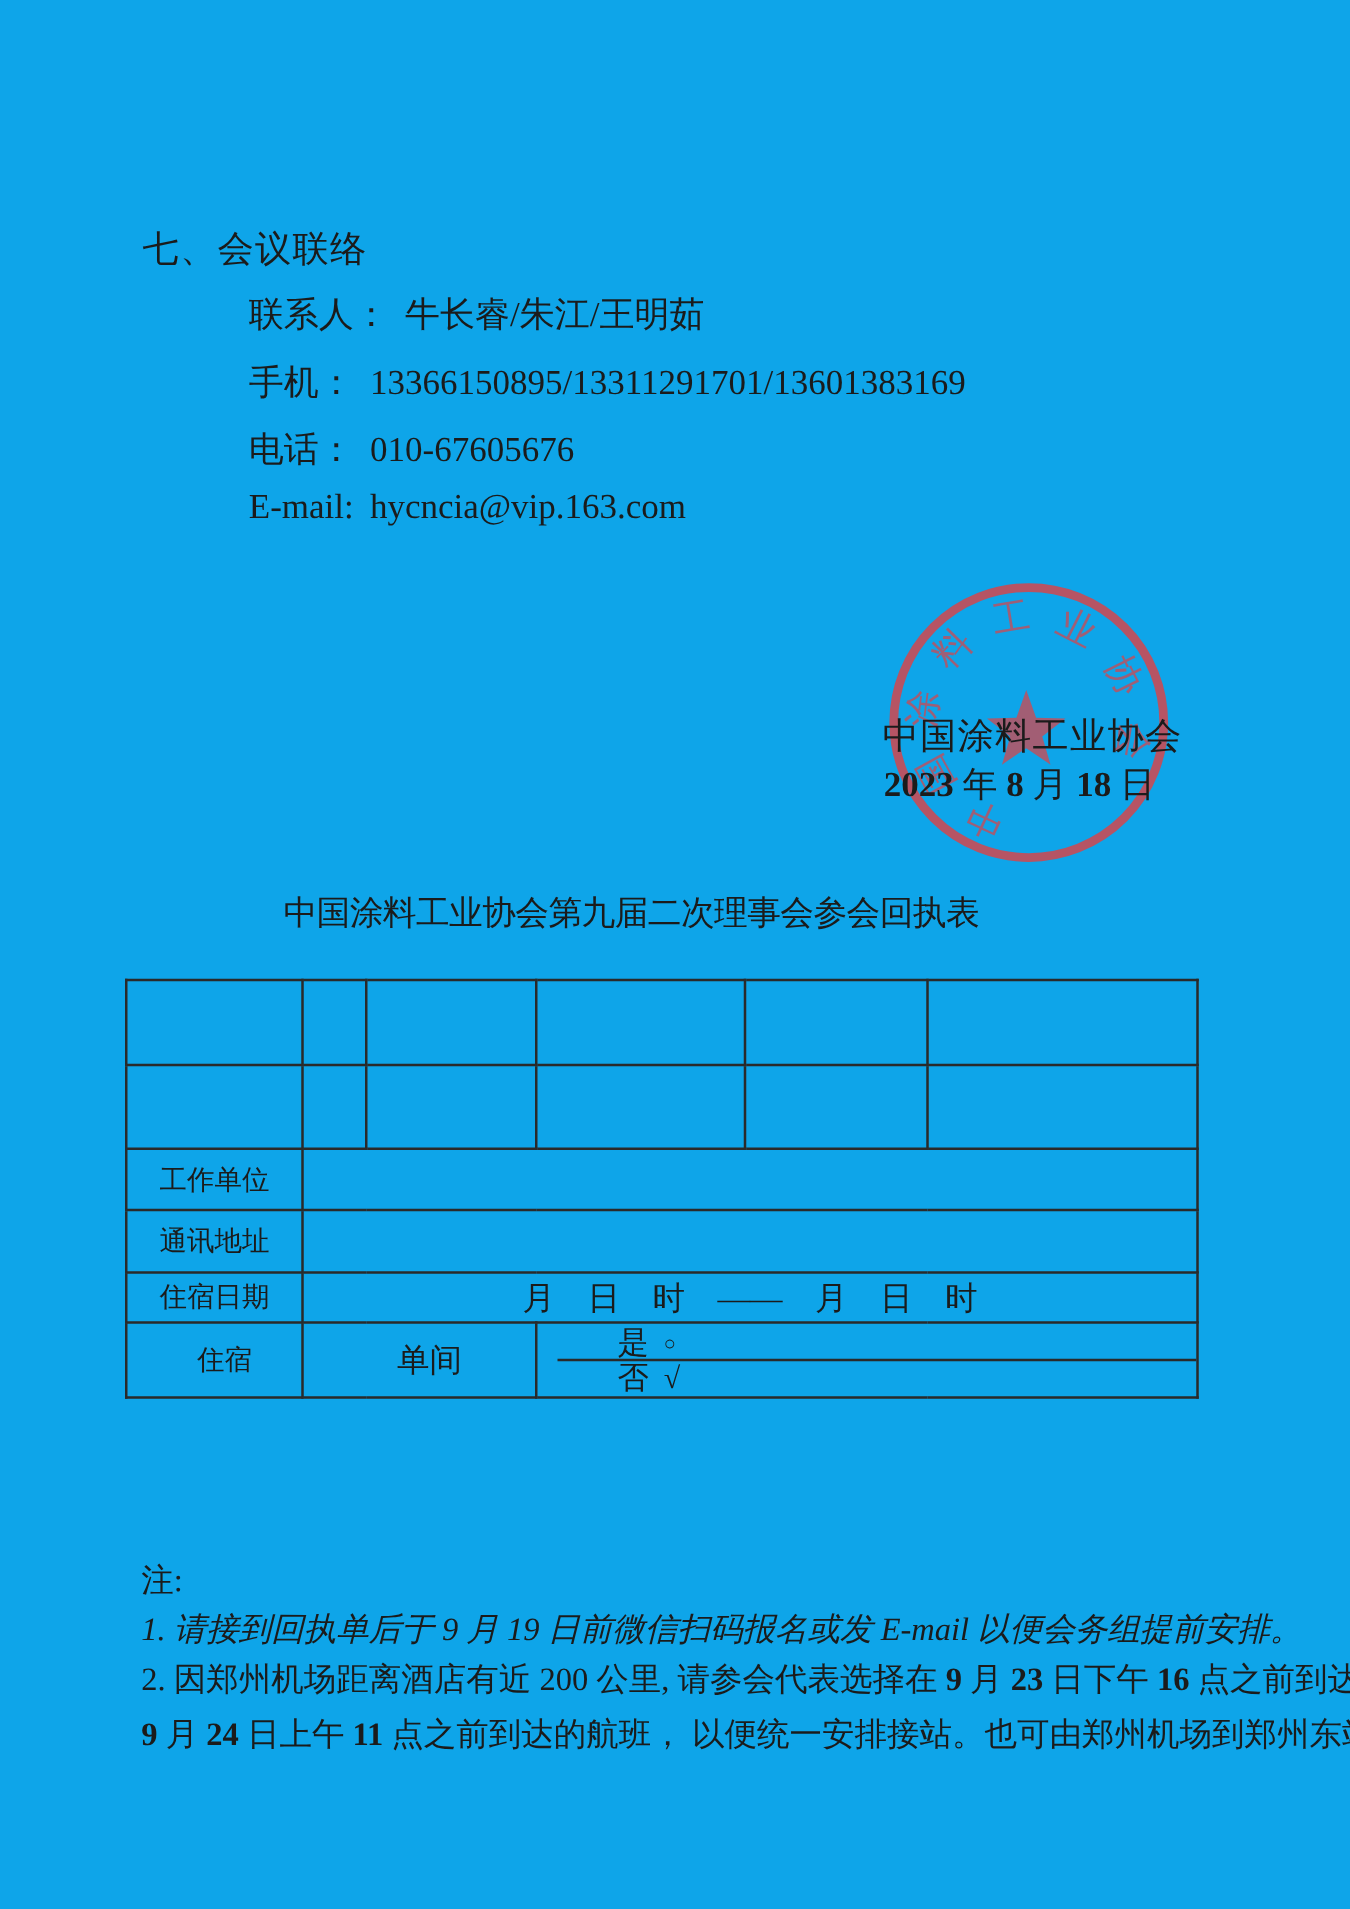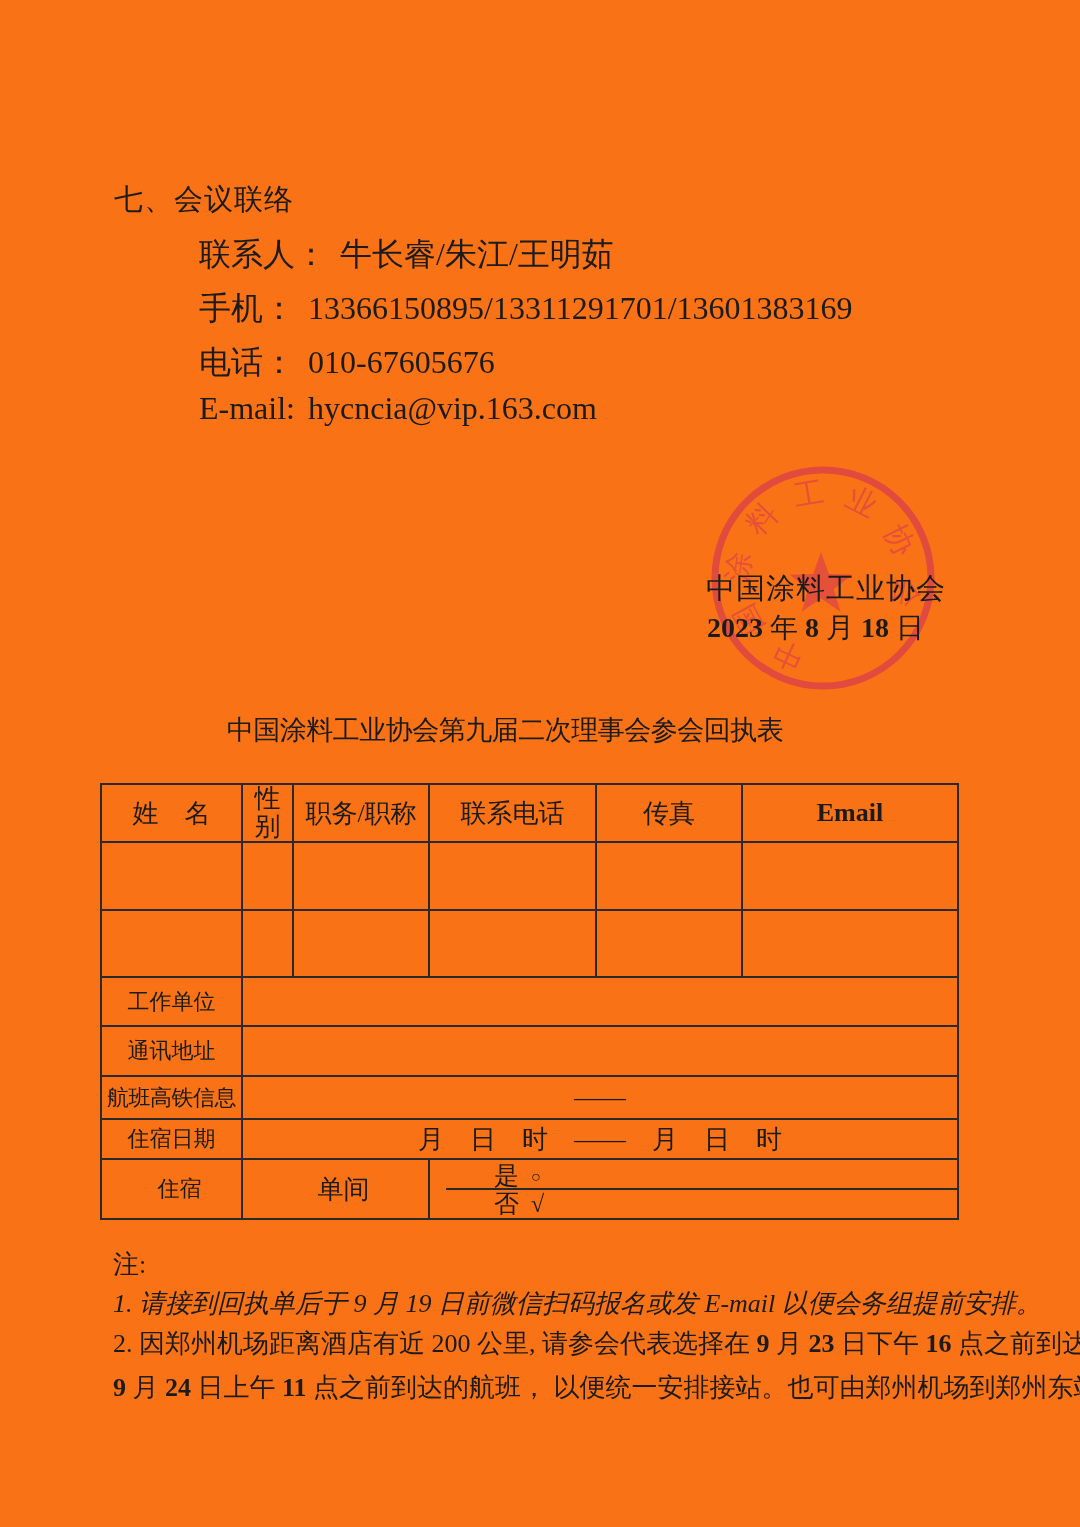--- a/index.html
+++ b/index.html
@@ -1,25 +1,25 @@
 <!DOCTYPE html>
 <html style="--stamp-red: #dc4247;"><head>
 <meta charset="utf-8">
 <style>
   :root { --stamp-red:#dc4247; --ink:#1b1b1b; --line:#2a2a2a; }
   html,body{margin:0;padding:0;background:#e8e8e8;}
   .page{
-    position:relative; width:1080px; height:1527px; background:#f97316;
+    position:relative; width:1080px; height:1527px; background:#0ea5e9;
     margin:0 auto; overflow:hidden;
     font-family:"Liberation Serif","DejaVu Serif",serif; color:var(--ink);
   }
   .abs{position:absolute;}
   
   .sec-heading{left:114px; top:180px; font-size:29px; letter-spacing:1px;}
-  .contact-line{left:199px; font-size:32px; white-space:nowrap;}
+  .contact-line{left:199px; font-size:28px; white-space:nowrap;}
   .contact-line .c-value{margin-left:13px;}
   .cl1{top:233px;} .cl2{top:287px;} .cl3{top:341px;} .cl4{top:390px;}
   
   .stamp{left:703px; top:458px; width:240px; height:240px;}
   .stamp circle{fill:none; stroke:var(--stamp-red); stroke-width:7; opacity:.82;}
   .stamp polygon{fill:var(--stamp-red); opacity:.72;}
   .stamp text{
     fill:var(--stamp-red); opacity:.7; font-size:30px;
     font-family:"Liberation Serif","DejaVu Serif",serif;
   }
@@ -105,28 +105,20 @@
   <table class="rt">
     <colgroup>
       <col style="width:141px">
         <col style="width:51px">
         <col style="width:136px">
       <col style="width:167px">
         <col style="width:146px">
         <col style="width:216px">
     </colgroup>
     <tbody>
-      <tr class="r-head">
-        <td>姓　名</td>
-        <td class="gender">性别</td>
-        <td>职务/职称</td>
-        <td>联系电话</td>
-        <td>传真</td>
-        <td class="bold">Email</td>
-      </tr>
       <tr class="r-e1">
         <td></td>
           <td></td>
           <td></td>
           <td></td>
           <td></td>
           <td></td>
       </tr>
       <tr class="r-e2">
         <td></td>
@@ -136,24 +128,20 @@
           <td></td>
           <td></td>
       </tr>
       <tr class="r-work">
         <td class="lab">工作单位</td>
         <td colspan="5"></td>
       </tr>
       <tr class="r-addr">
         <td class="lab">通讯地址</td>
         <td colspan="5"></td>
-      </tr>
-      <tr class="r-flight">
-        <td class="lab lab-small">航班高铁信息</td>
-        <td colspan="5">——</td>
       </tr>
       <tr class="r-sdate">
         <td class="lab">住宿日期</td>
         <td colspan="5">月　日　时　——　月　日　时</td>
       </tr>
       <tr class="r-stay">
         <td class="lab">住宿</td>
         <td colspan="2">单间</td>
         <td colspan="3" class="yn-cell">
           <div class="yn yn-yes"><span>是</span><span class="mark-circle">○</span></div>

